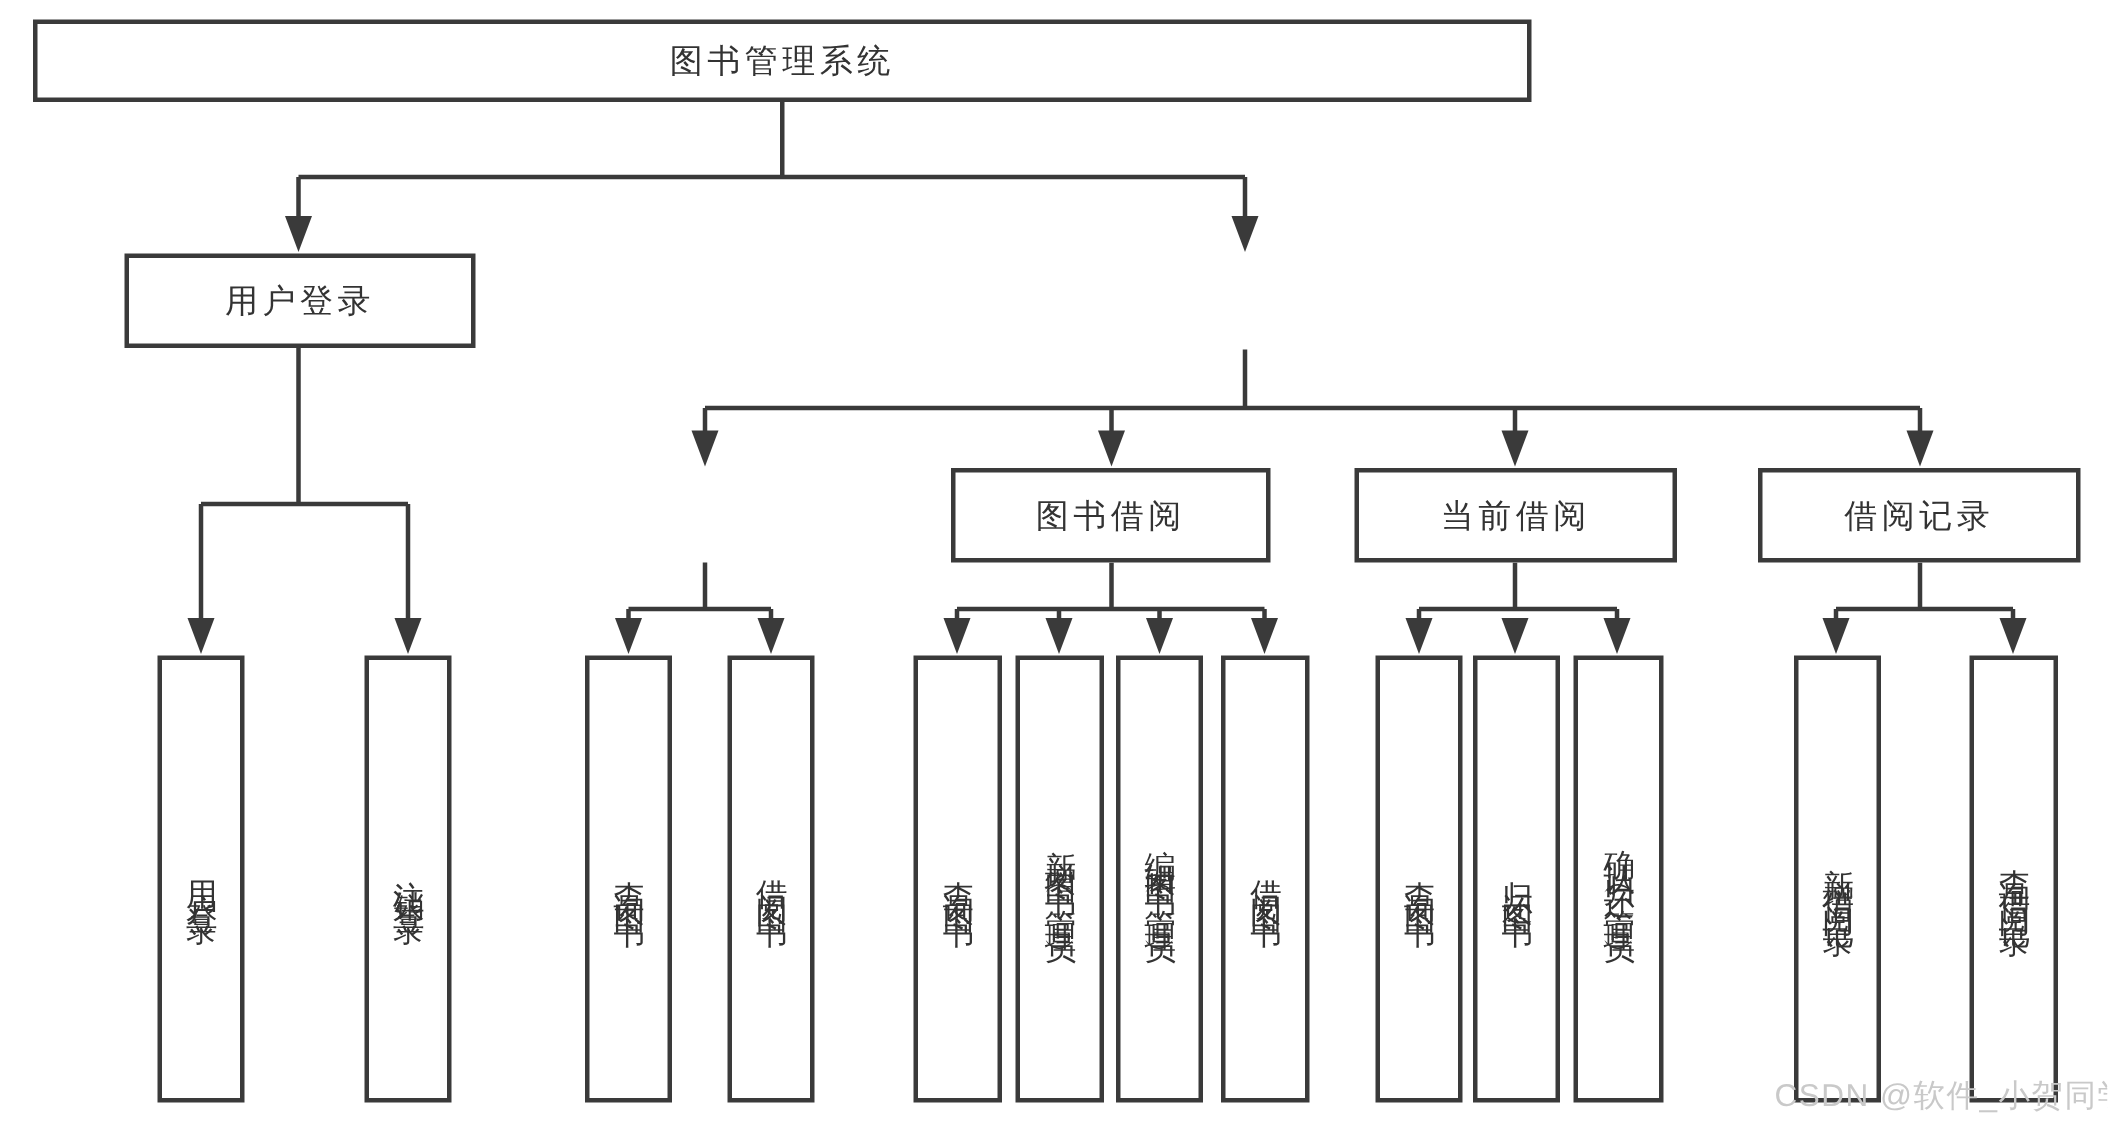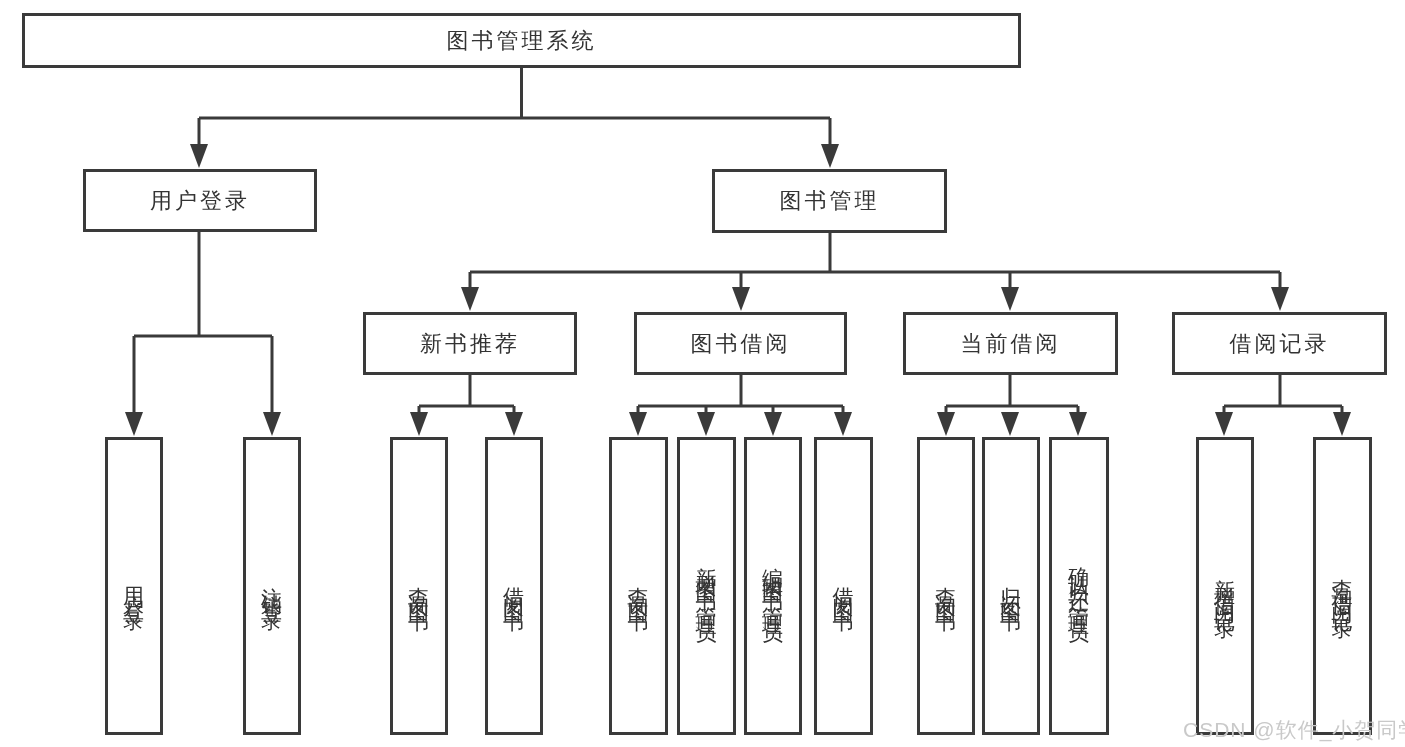--- a/index.html
+++ b/index.html
@@ -98,27 +98,21 @@
     </g>
   </svg>
 
   <div class="node h" style="left:22px;top:13px;width:999px;height:55px">
     <span>图书管理系统</span>
   </div>
 
   <div class="node h" style="left:83px;top:169px;width:234px;height:63px">
     <span>用户登录</span>
   </div>
-  <div class="node h" style="left:712px;top:169px;width:235px;height:64px">
-    <span>图书管理</span>
-  </div>
 
-  <div class="node h" style="left:363px;top:312px;width:214px;height:63px">
-    <span>新书推荐</span>
-  </div>
   <div class="node h" style="left:903px;top:312px;width:215px;height:63px">
     <span>当前借阅</span>
   </div>
   <div class="node h" style="left:634px;top:312px;width:213px;height:63px">
     <span>图书借阅</span>
   </div>
   <div class="node h" style="left:1172px;top:312px;width:215px;height:63px">
     <span>借阅记录</span>
   </div>
 

